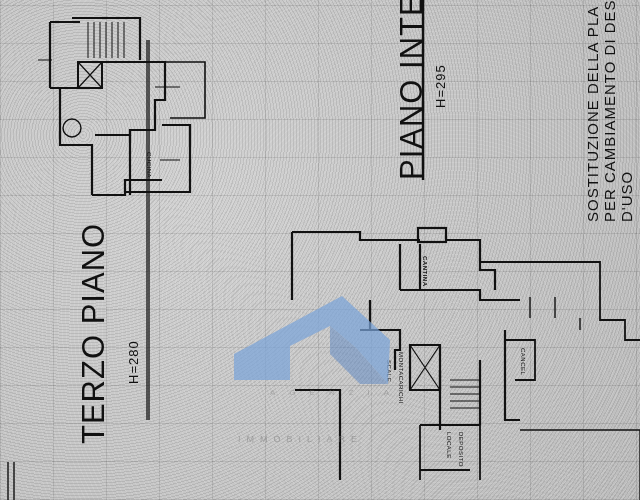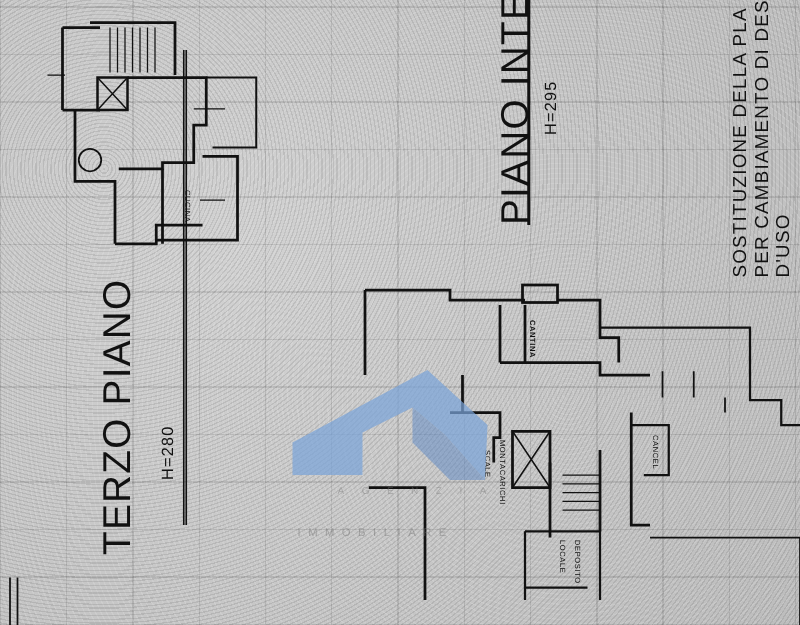--- a/index.html
+++ b/index.html
@@ -21,21 +21,21 @@
   .h-terzo{left:126px;top:384px;font-size:13px;}
   .title-inter{left:394px;top:180px;font-size:31px;}
   .h-inter{left:433px;top:108px;font-size:13px;}
   .note{left:584px;top:222px;font-size:15px;line-height:17px;}
   .note div{white-space:nowrap;}
   .room{position:absolute;transform-origin:left top;transform:rotate(90deg);
     font-size:6px;color:#111;white-space:nowrap;letter-spacing:.5px;}
   .watermark{position:absolute;left:230px;top:288px;width:200px;height:170px;pointer-events:none;}
   .wm-name{position:absolute;left:40px;top:120px;font-size:33px;font-weight:bold;
     color:rgba(110,110,110,.55);letter-spacing:1px;}
-  .wm-sub{position:absolute;left:8px;top:133px;font-size:9px;color:rgba(120,120,120,.5);letter-spacing:6px;}
+  .wm-sub{position:absolute;left:8px;top:146px;font-size:9px;color:rgba(120,120,120,.5);letter-spacing:6px;}
   .wm-top{position:absolute;left:40px;top:100px;font-size:8px;color:rgba(120,120,120,.45);letter-spacing:14px;}
 </style>
 </head>
 <body>
 
 <div class="paper"></div>
 <div class="noise"></div>
 
 <svg class="plan" width="640" height="500">
   <g stroke="#111" fill="none" stroke-width="2.2">

